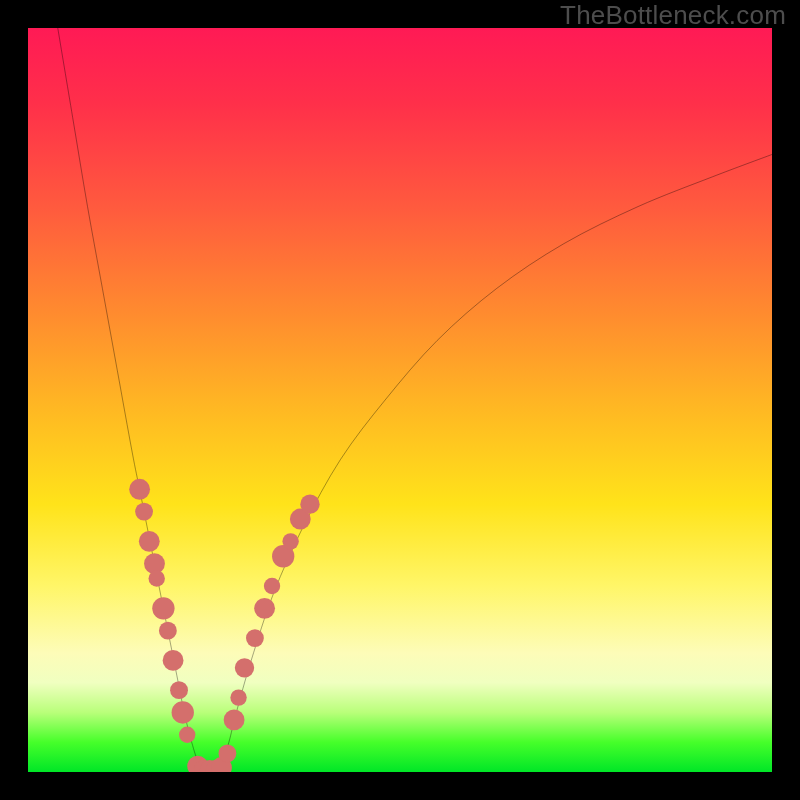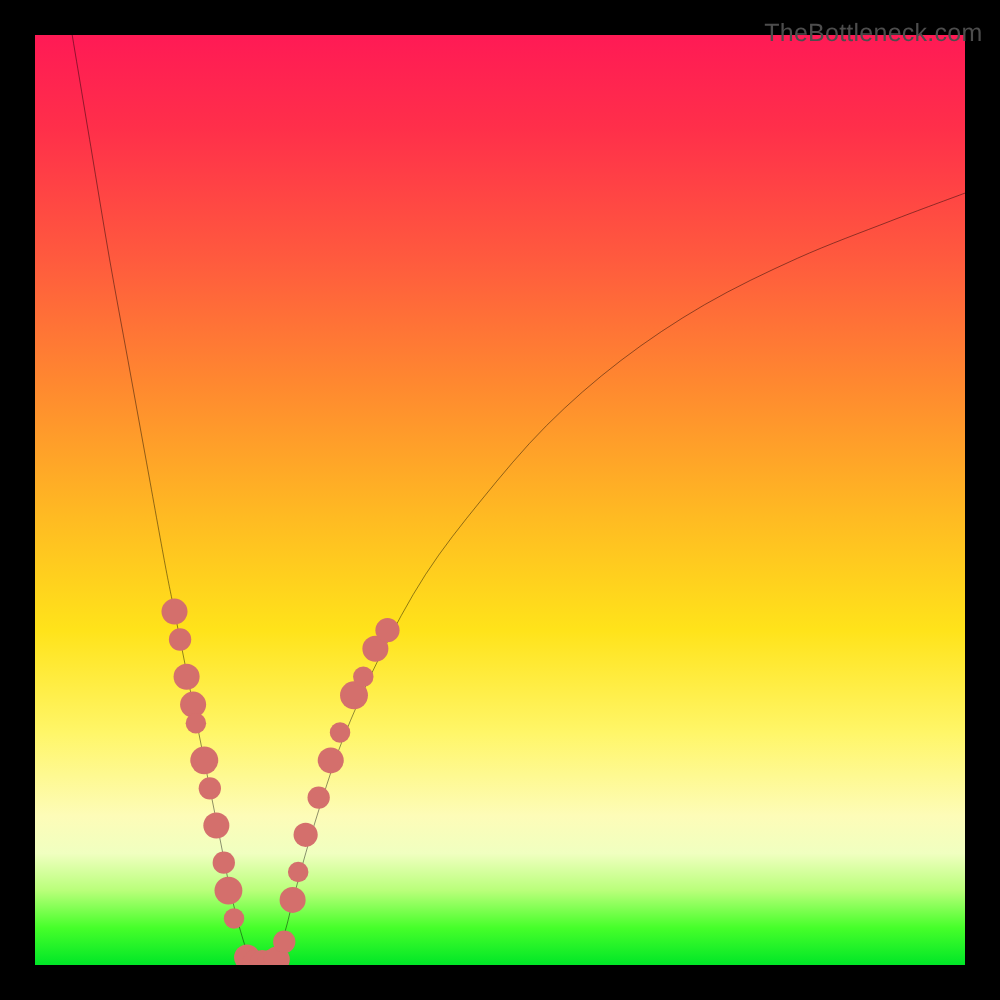--- a/index.html
+++ b/index.html
@@ -33,24 +33,24 @@
       #fff668 75%,
       #fdfcb8 84%,
       #f0ffc0 88%,
       #b9ff7a 92%,
       #46ff2a 96%,
       #00e627 100%
     );
   }
   .watermark {
     position: absolute;
-    top: 16px;
+    top: 0;
     right: 14px;
     color: #4d4d4d;
-    font-size: 20px;
+    font-size: 26px;
     letter-spacing: 0.2px;
   }
   svg.curve {
     position: absolute;
     inset: 0;
   }
 </style>
 </head>
 <body>
 

